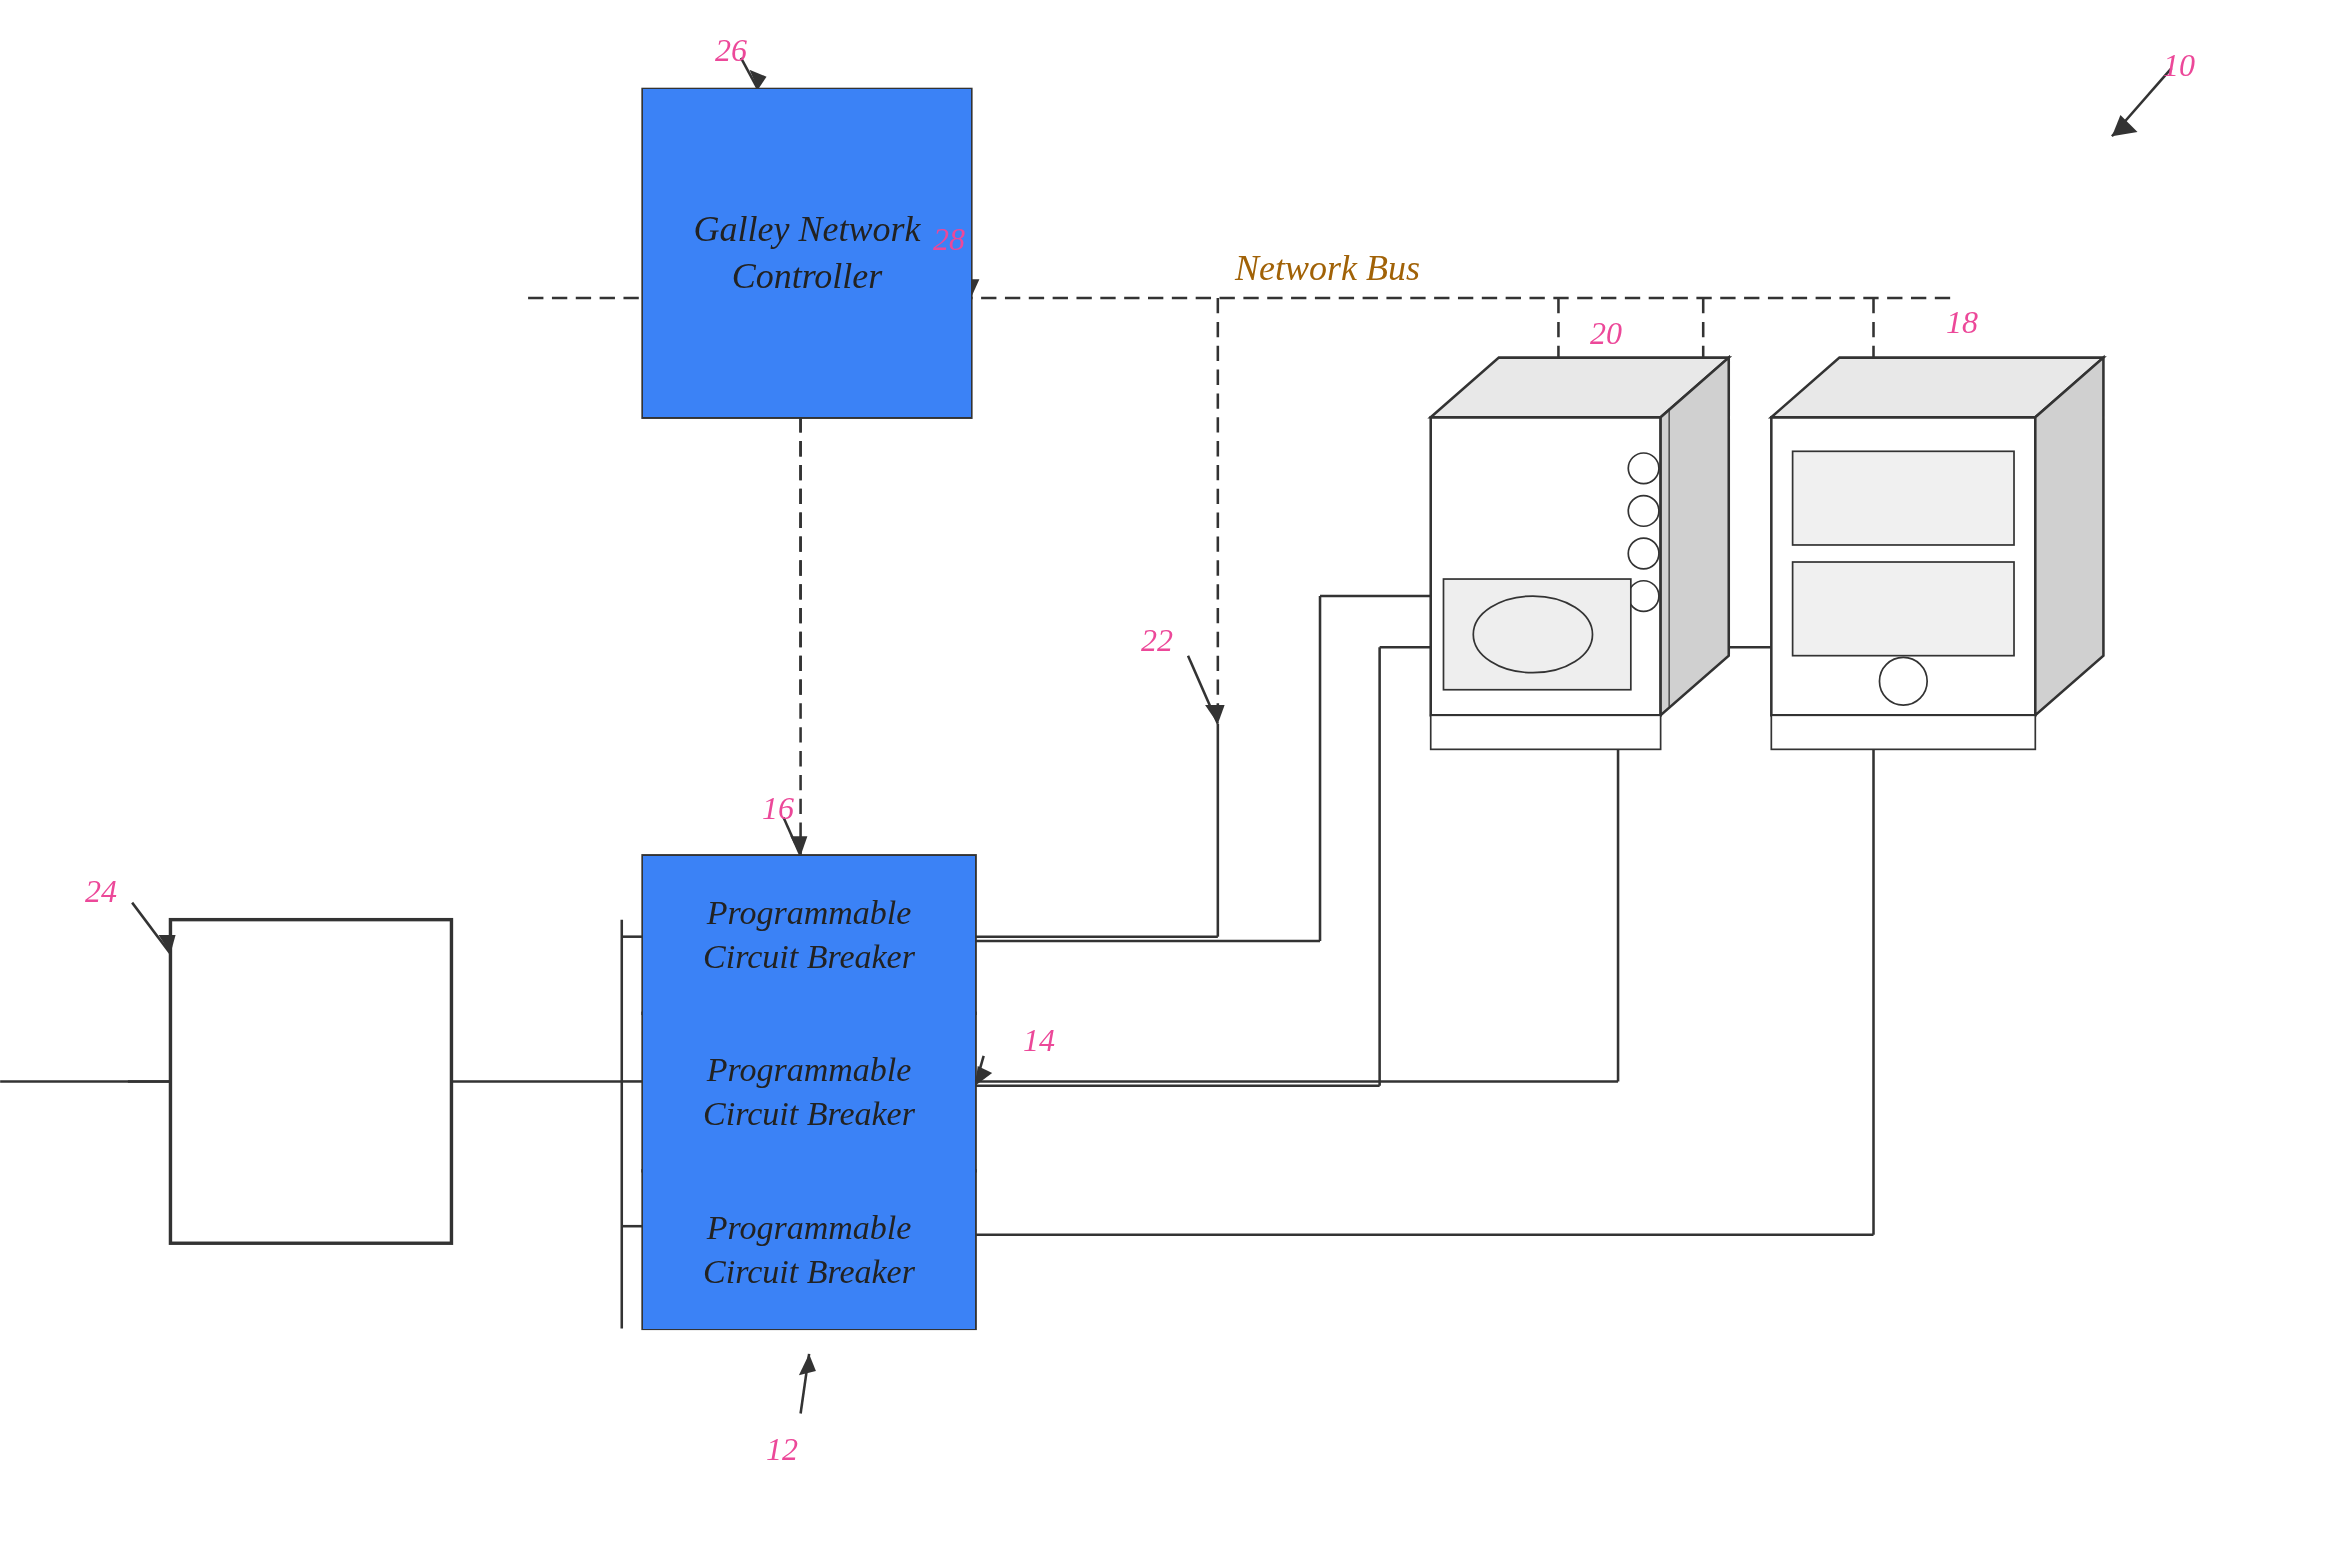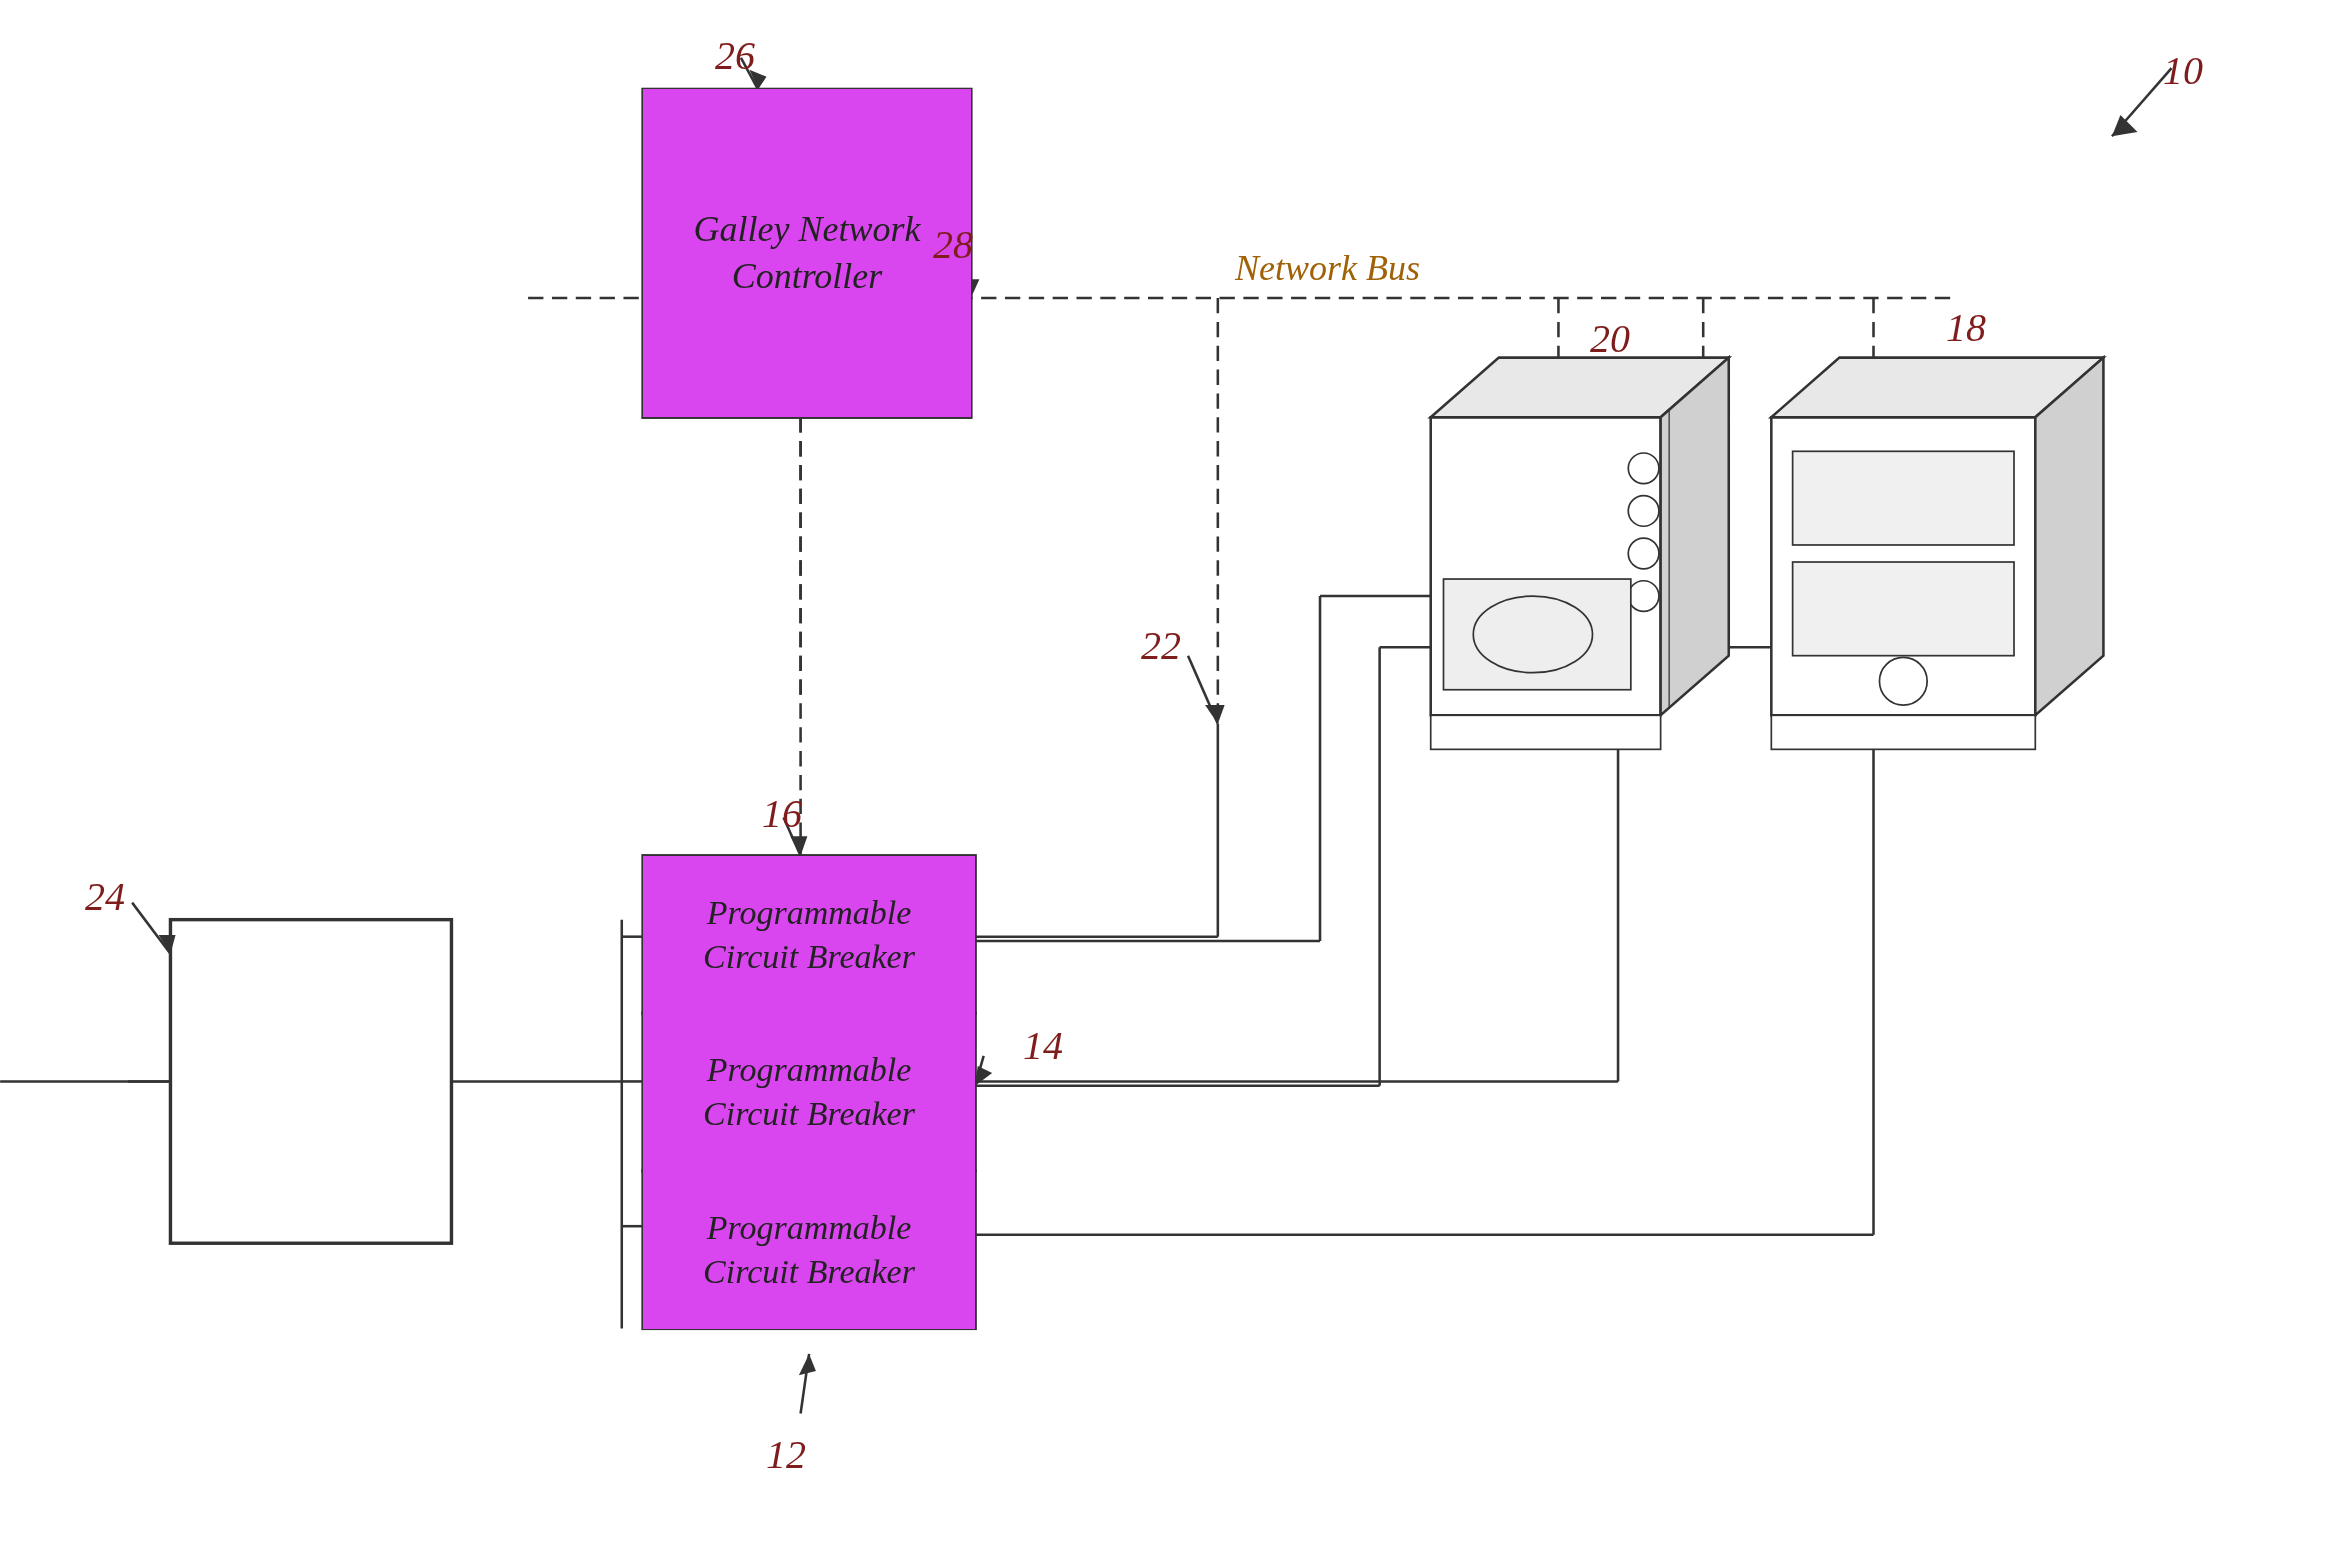--- a/index.html
+++ b/index.html
@@ -16,29 +16,29 @@
       position: absolute;
       top: 0; left: 0;
       width: 2342px;
       height: 1560px;
     }
 
     
     .ref-label {
       position: absolute;
       font-style: italic;
-      font-size: 40px;
-      color: #7f1d1d;
+      font-size: 32px;
+      color: #ec4899;
     }
 
     
     .box {
       position: absolute;
       border: 2.6px solid #333;
-      background: #d946ef;
+      background: #3b82f6;
       display: flex;
       align-items: center;
       justify-content: center;
       text-align: center;
     }
 
     .box-label {
       font-style: italic;
       font-size: 34px;
       line-height: 1.3;

